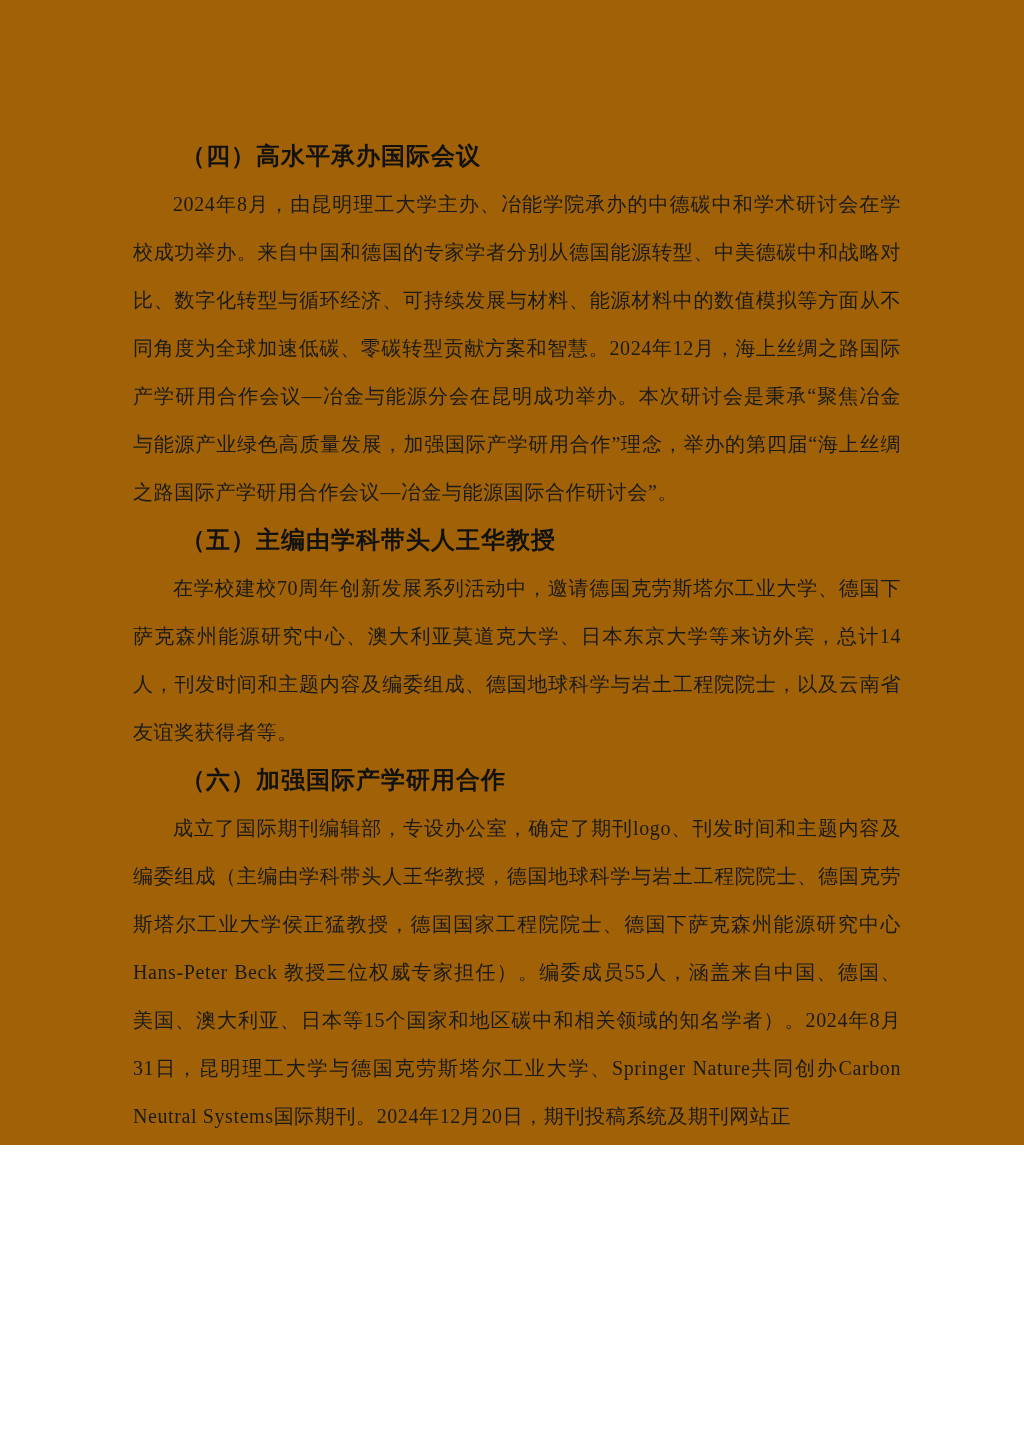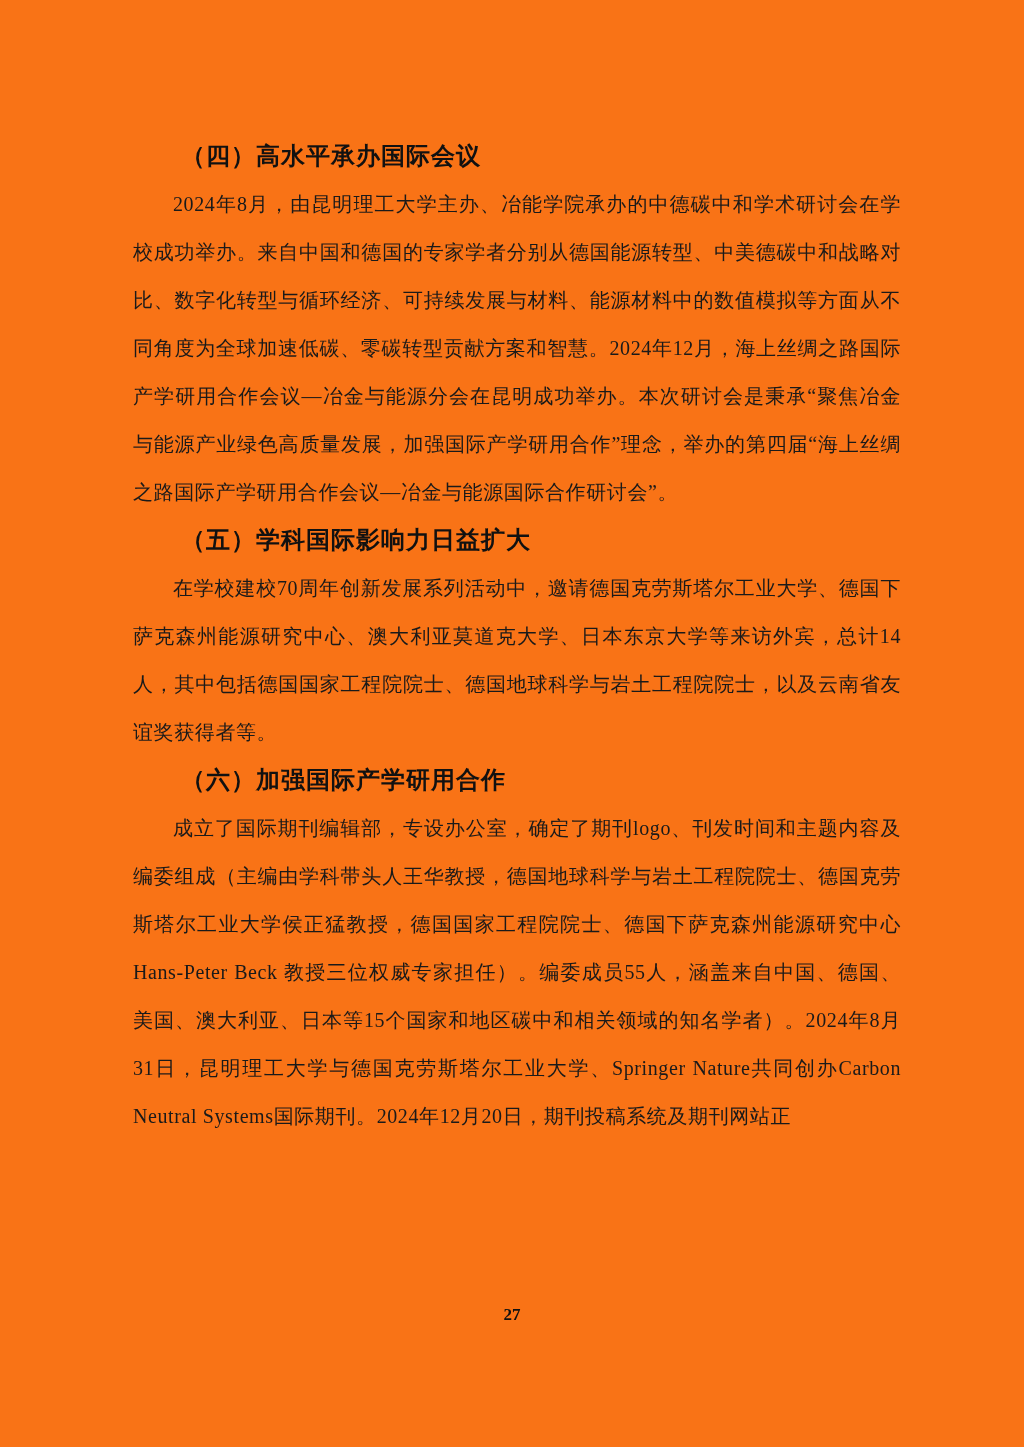--- a/index.html
+++ b/index.html
@@ -4,22 +4,22 @@
 <title>Document Page</title>
 <style>
   html, body {
     margin: 0;
     padding: 0;
     background: #ffffff;
   }
   .page {
     position: relative;
     width: 1024px;
-    height: 1447px;
-    background: #f97316;
+    height: 1145px;
+    background: #a16207;
     overflow: hidden;
     font-family: "Liberation Serif", "DejaVu Serif", serif;
     color: #1a1a1a;
   }
   .content {
     position: absolute;
     left: 133px;
     top: 132px;
     width: 768px;
   }
@@ -61,22 +61,22 @@
 
 <div class="page">
   <div class="content">
 
     <div class="section">
       <h3 class="section-heading">（四）高水平承办国际会议</h3>
       <p class="body-paragraph">2024年8月，由昆明理工大学主办、冶能学院承办的中德碳中和学术研讨会在学校成功举办。来自中国和德国的专家学者分别从德国能源转型、中美德碳中和战略对比、数字化转型与循环经济、可持续发展与材料、能源材料中的数值模拟等方面从不同角度为全球加速低碳、零碳转型贡献方案和智慧。2024年12月，海上丝绸之路国际产学研用合作会议—冶金与能源分会在昆明成功举办。本次研讨会是秉承“聚焦冶金与能源产业绿色高质量发展，加强国际产学研用合作”理念，举办的第四届“海上丝绸之路国际产学研用合作会议—冶金与能源国际合作研讨会”。</p>
     </div>
 
     <div class="section">
-      <h3 class="section-heading">（五）学科国际影响力日益扩大</h3>
-      <p class="body-paragraph">在学校建校70周年创新发展系列活动中，邀请德国克劳斯塔尔工业大学、德国下萨克森州能源研究中心、澳大利亚莫道克大学、日本东京大学等来访外宾，总计14人，其中包括德国国家工程院院士、德国地球科学与岩土工程院院士，以及云南省友谊奖获得者等。</p>
+      <h3 class="section-heading">（五）主编由学科带头人王华教授</h3>
+      <p class="body-paragraph">在学校建校70周年创新发展系列活动中，邀请德国克劳斯塔尔工业大学、德国下萨克森州能源研究中心、澳大利亚莫道克大学、日本东京大学等来访外宾，总计14人，刊发时间和主题内容及编委组成、德国地球科学与岩土工程院院士，以及云南省友谊奖获得者等。</p>
     </div>
 
     <div class="section">
       <h3 class="section-heading">（六）加强国际产学研用合作</h3>
       <p class="body-paragraph">成立了国际期刊编辑部，专设办公室，确定了期刊logo、刊发时间和主题内容及编委组成（主编由学科带头人王华教授，德国地球科学与岩土工程院院士、德国克劳斯塔尔工业大学侯正猛教授，德国国家工程院院士、德国下萨克森州能源研究中心Hans-Peter Beck 教授三位权威专家担任）。编委成员55人，涵盖来自中国、德国、美国、澳大利亚、日本等15个国家和地区碳中和相关领域的知名学者）。2024年8月31日，昆明理工大学与德国克劳斯塔尔工业大学、Springer Nature共同创办Carbon Neutral Systems国际期刊。2024年12月20日，期刊投稿系统及期刊网站正</p>
     </div>
 
   </div>
 
   <div class="page-number">27</div>

